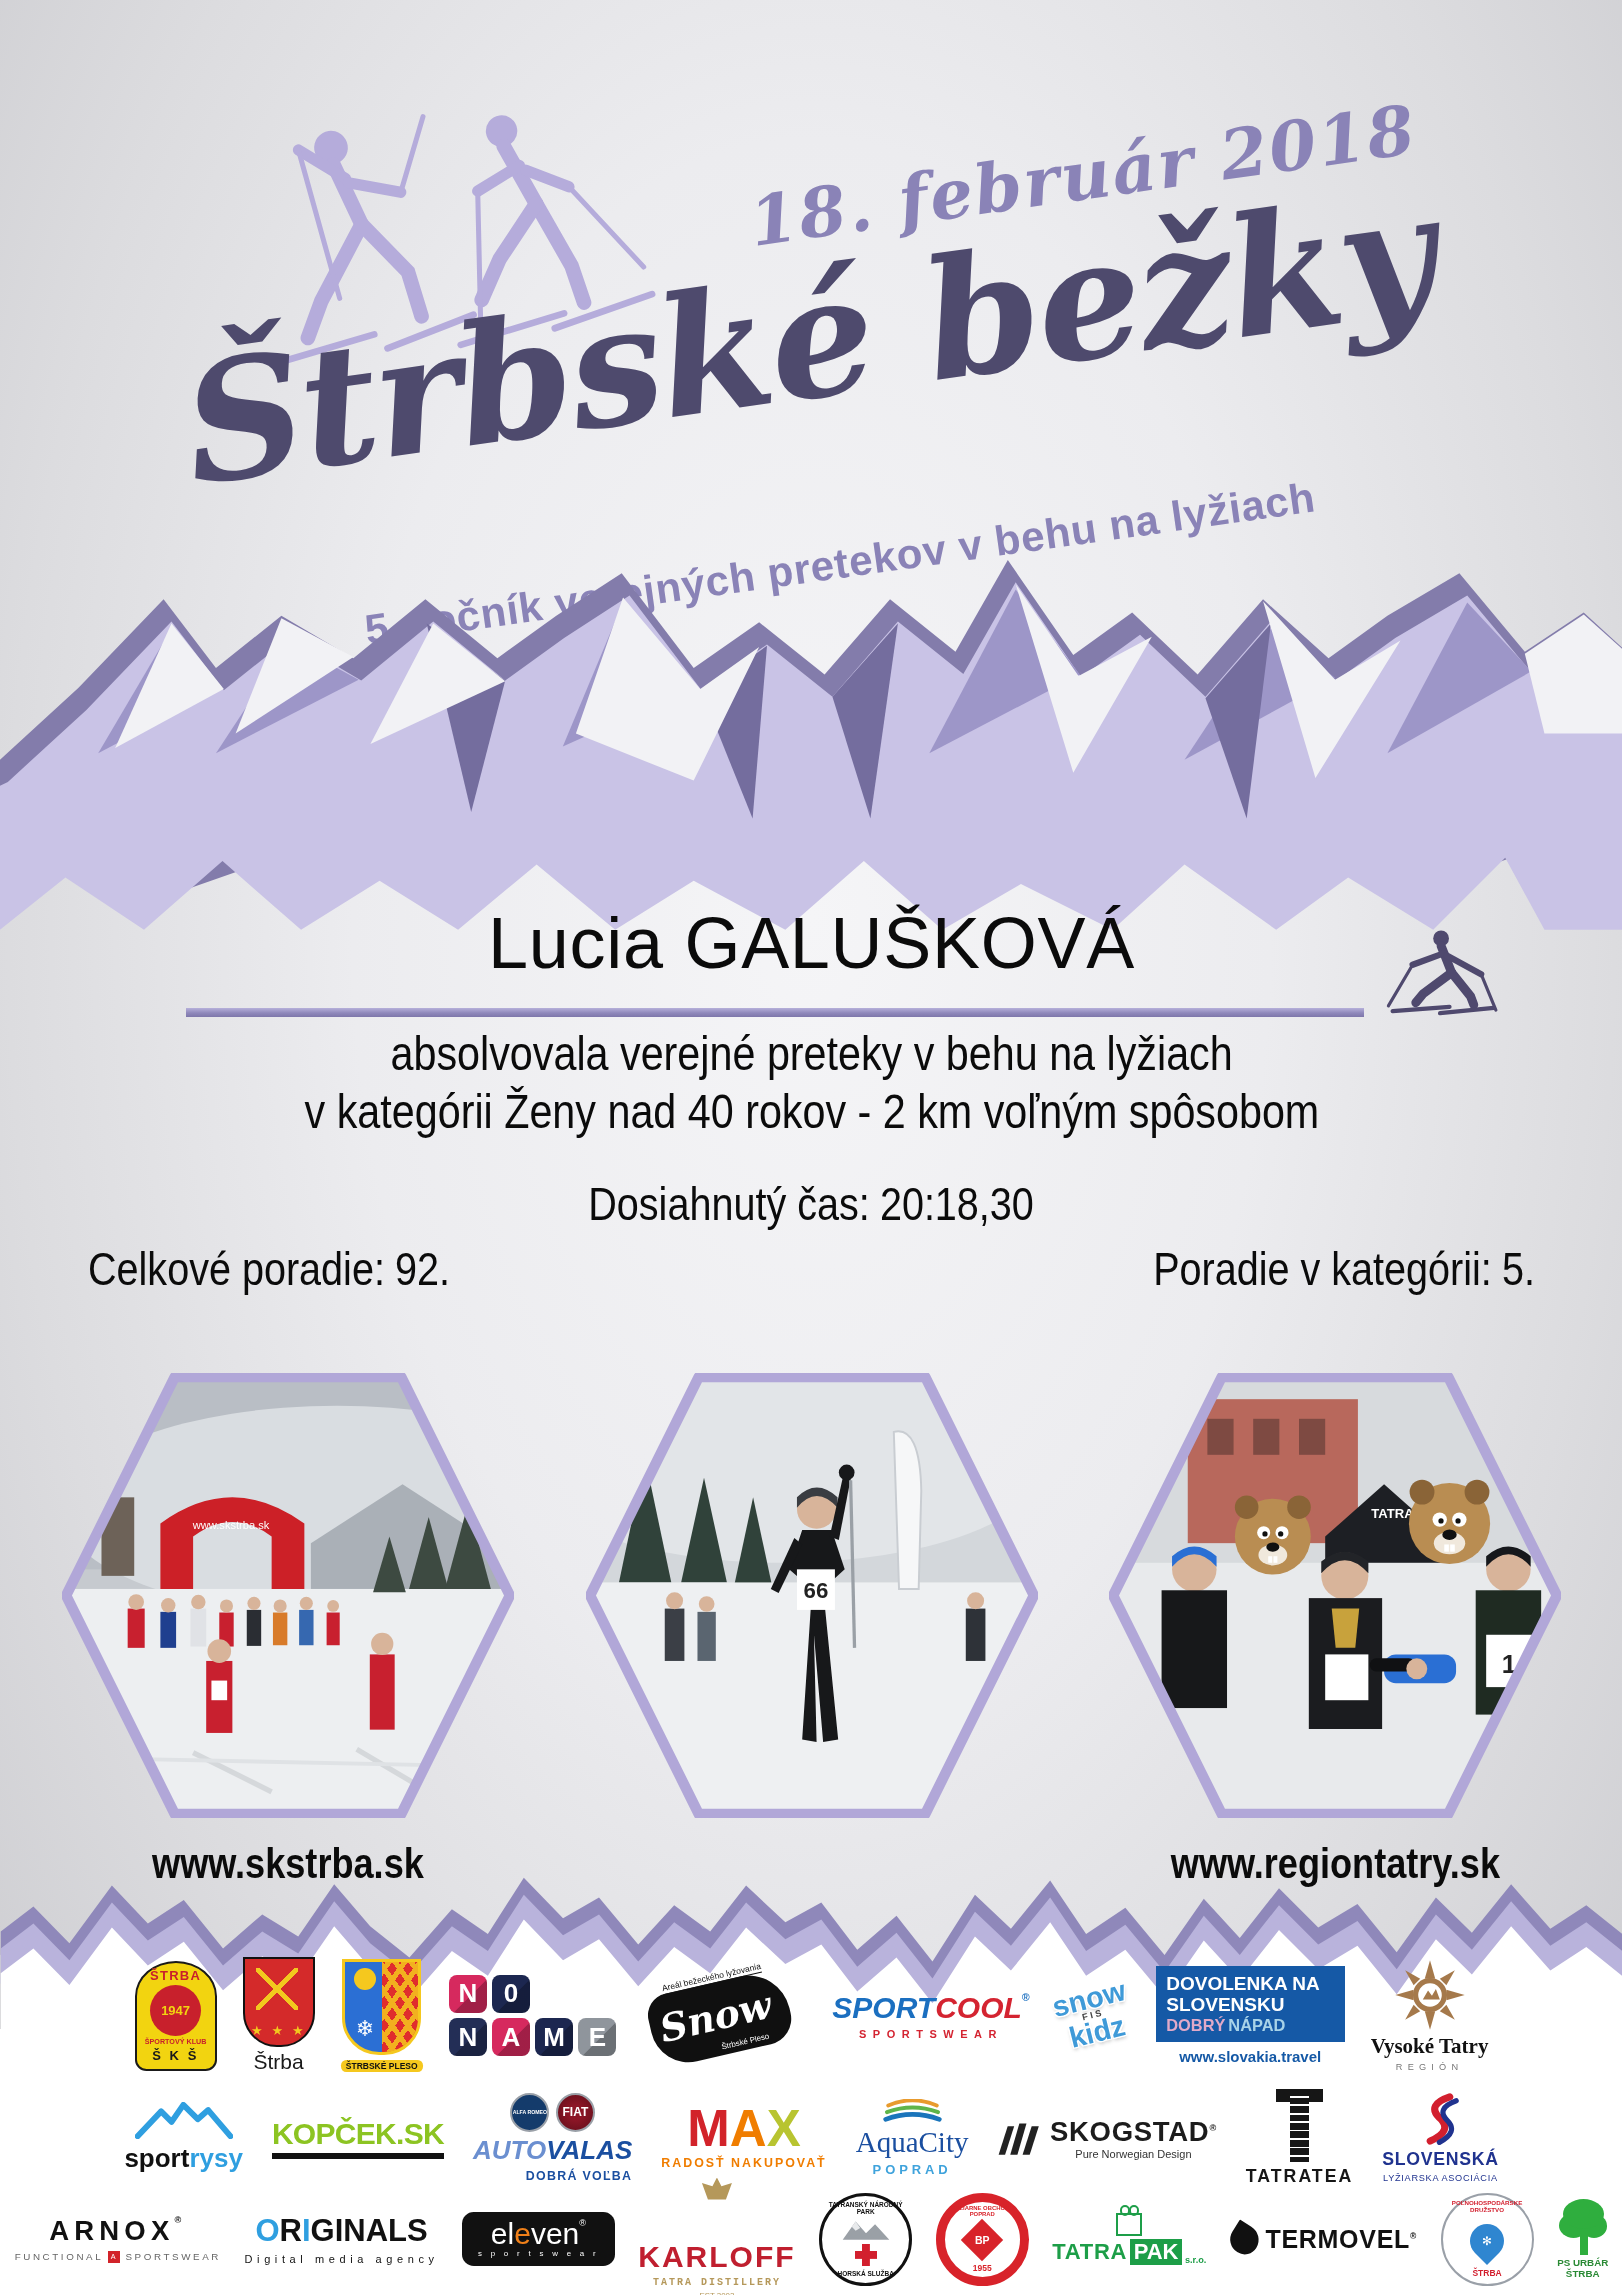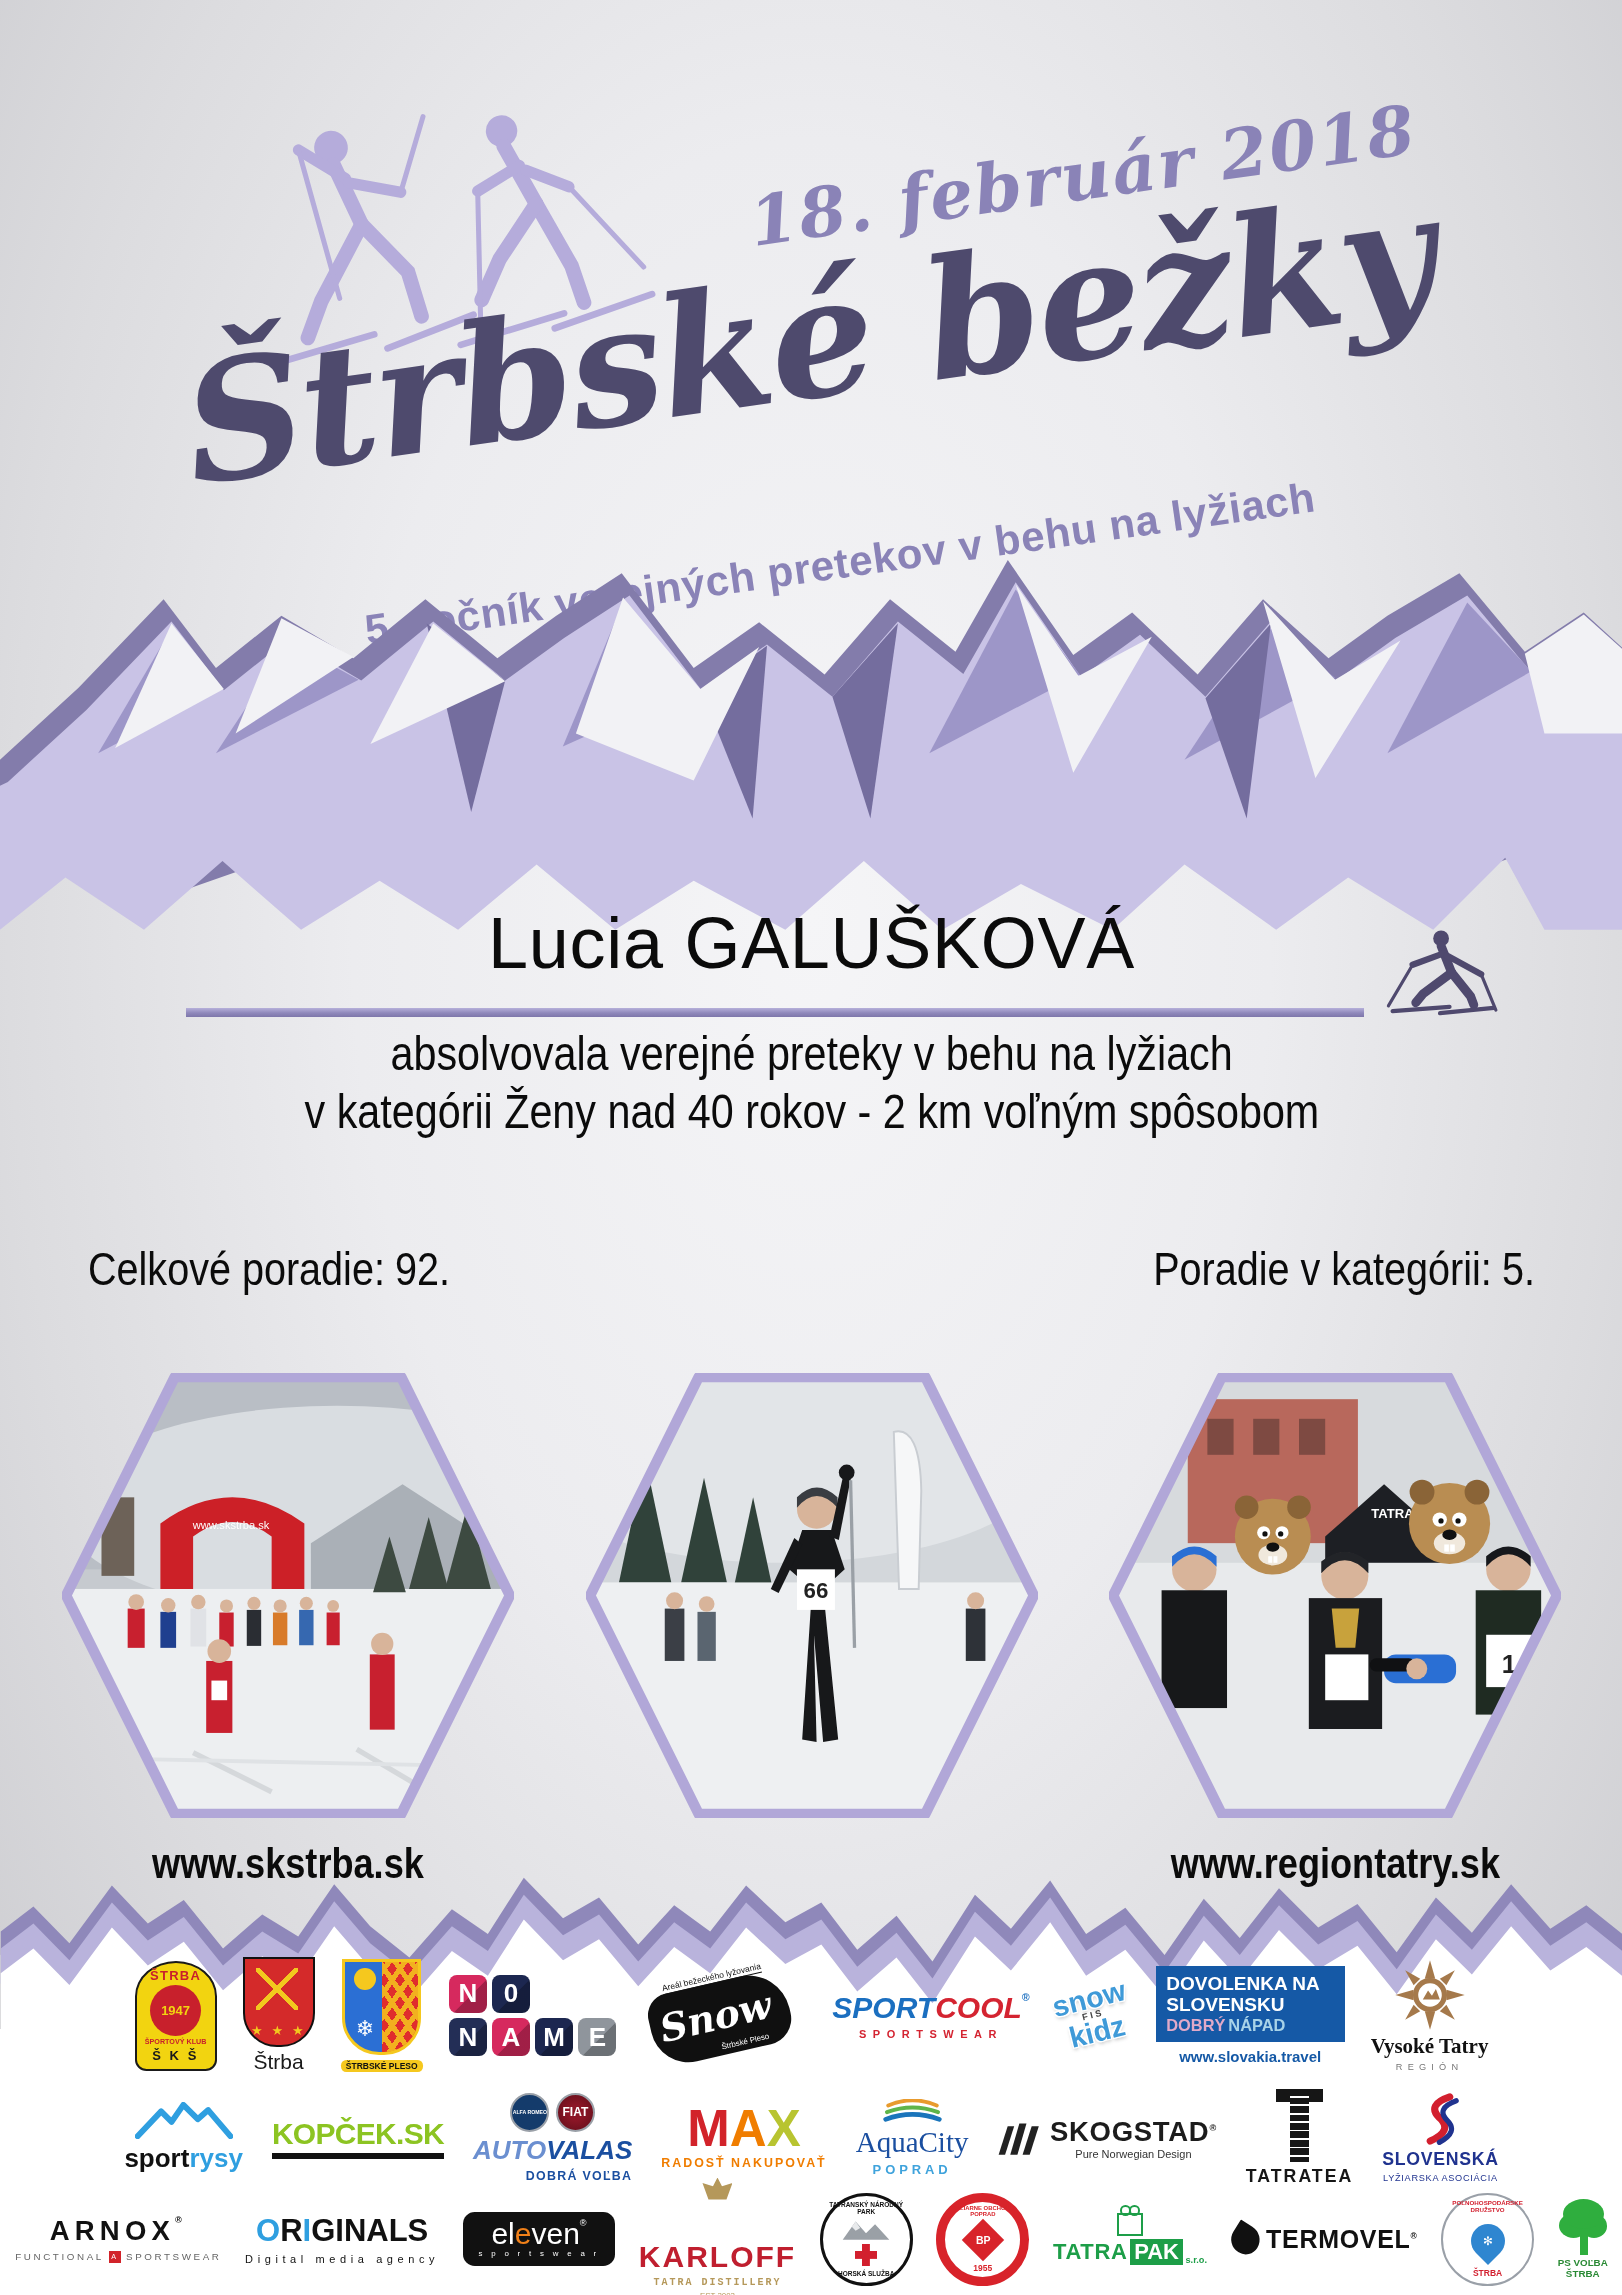--- a/index.html
+++ b/index.html
@@ -273,20 +273,23 @@
       <path d="M60,168 L168,160" stroke-width="8"></path>
       <path d="M150,172 L252,162" stroke-width="8"></path>
     </g>
   </svg>
   <div class="center-line l1">
     <span class="narrow">absolvovala verejné preteky v behu na lyžiach</span>
   </div>
   <div class="center-line l2">
     <span class="narrow">v kategórii Ženy nad 40 rokov - 2 km voľným spôsobom</span>
   </div>
+  <div class="center-line time">
+    <span class="narrow"><span class="lbl">Dosiahnutý čas:</span><span>20:18,30</span></span>
+  </div>
   <div class="rank-left">
     <span class="narrow"><span class="lbl">Celkové poradie:</span><span>92.</span></span>
   </div>
   <div class="rank-right">
     <span class="narrow"><span class="lbl">Poradie v kategórii:</span><span>5.</span></span>
   </div>
 
   <svg class="hex hx1" width="452" height="445" viewBox="0 0 690 680">
     <defs>
         <clipPath id="hexclip1">
@@ -665,18 +668,18 @@
         <div class="nm">ŠTRBA</div>
       </div>
     </div>
     <div class="logo">
       <div class="tree">
         <div class="f2"></div>
           <div class="f3"></div>
           <div class="f1"></div>
           <div class="trunk"></div>
       </div>
-      <div class="ur-cap"><span>PS VOĽBA</span><br><span>ŠTRBA</span></div>
+      <div class="ur-cap"><span>PS URBÁR</span><br><span>ŠTRBA</span></div>
     </div>
   </div>
 
 </div>
 
 
 </body></html>

